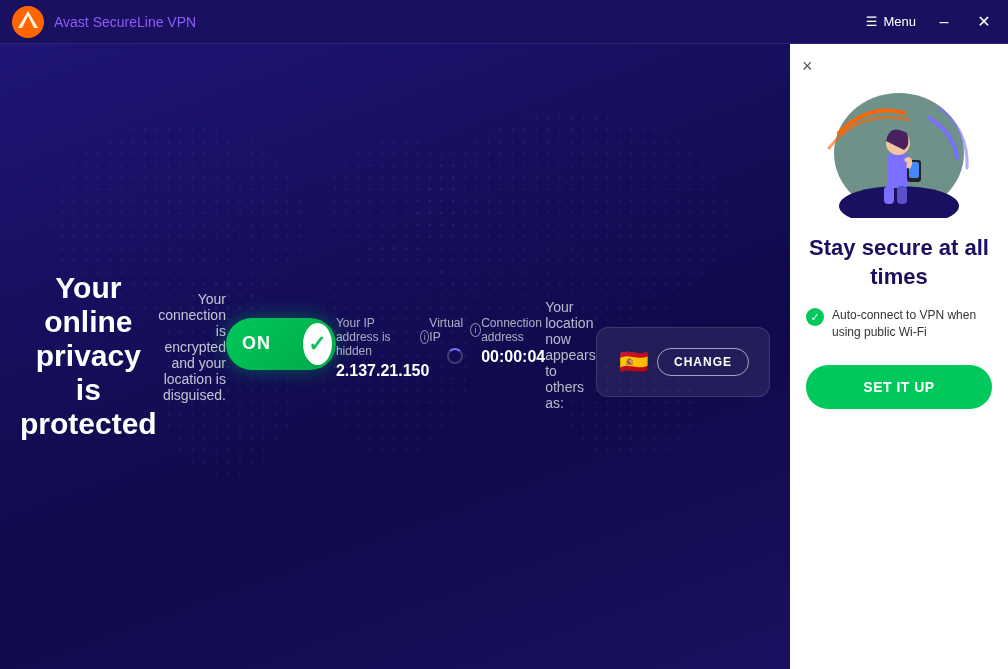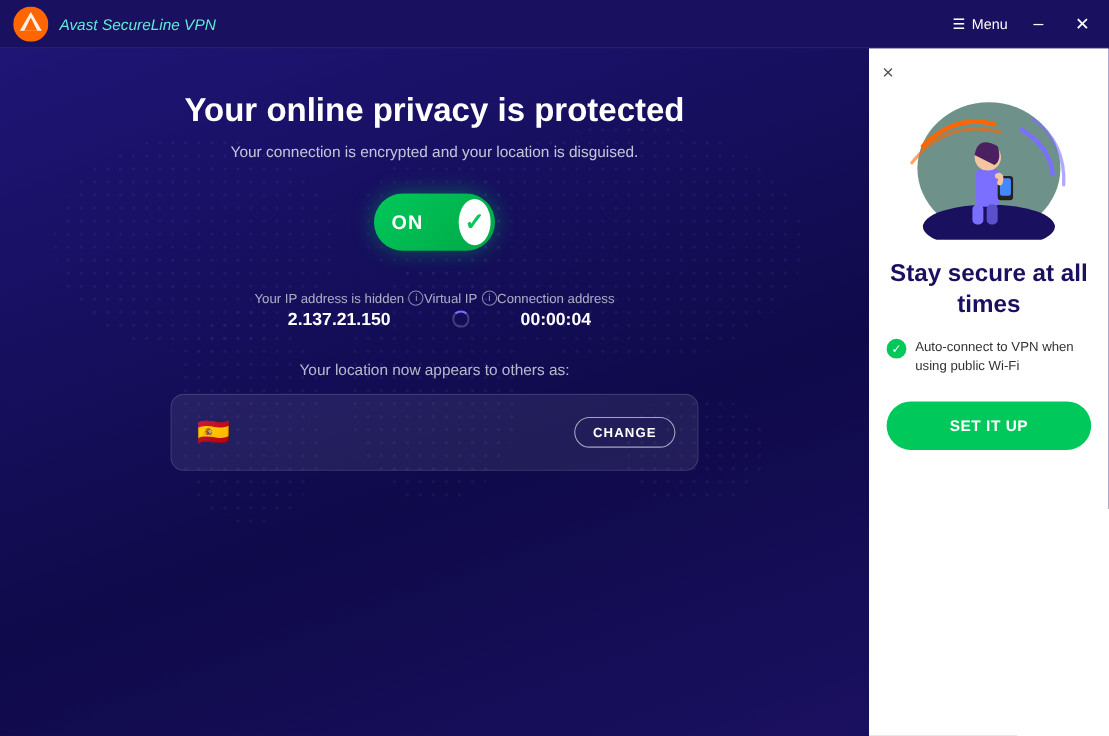--- a/index.html
+++ b/index.html
@@ -24,24 +24,23 @@
     .title-bar-left {
       display: flex;
       align-items: center;
       gap: 10px;
     }
     .avast-logo {
       width: 32px;
       height: 32px;
     }
     .app-title {
-      color: #5eead4;
+      color: #8b5cf6;
       font-size: 14px;
       font-weight: 500;
-      font-style: italic;
     }
     .title-bar-right {
       display: flex;
       align-items: center;
       gap: 16px;
     }
     .menu-btn {
       color: #fff;
       font-size: 13px;
       cursor: pointer;
@@ -69,21 +68,21 @@
       display: flex;
       height: calc(669px - 44px);
     }
 
     
     .left-panel {
       flex: 1;
       background: linear-gradient(160deg, #1e1575 0%, #0f0a4a 60%, #1a1060 100%);
       position: relative;
       display: flex;
-      flex-direction: column;
+      flex-direction: row;
       align-items: center;
       padding: 40px 20px 30px;
       overflow: hidden;
     }
 
     
     .world-map-bg {
       position: absolute;
       top: 0; left: 0; right: 0; bottom: 0;
       opacity: 0.15;

